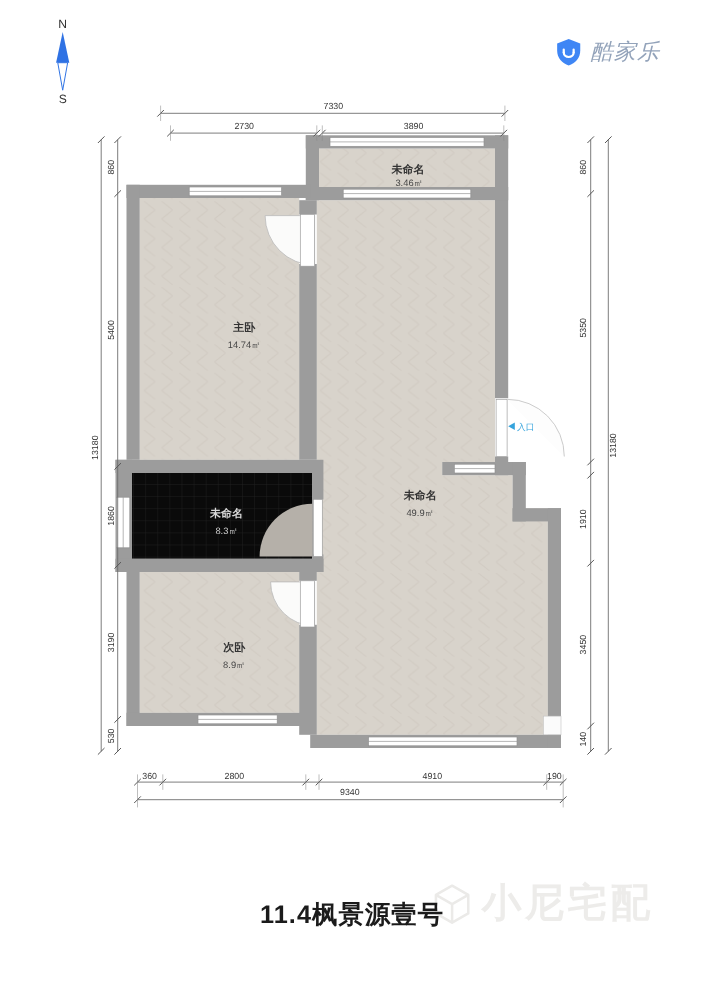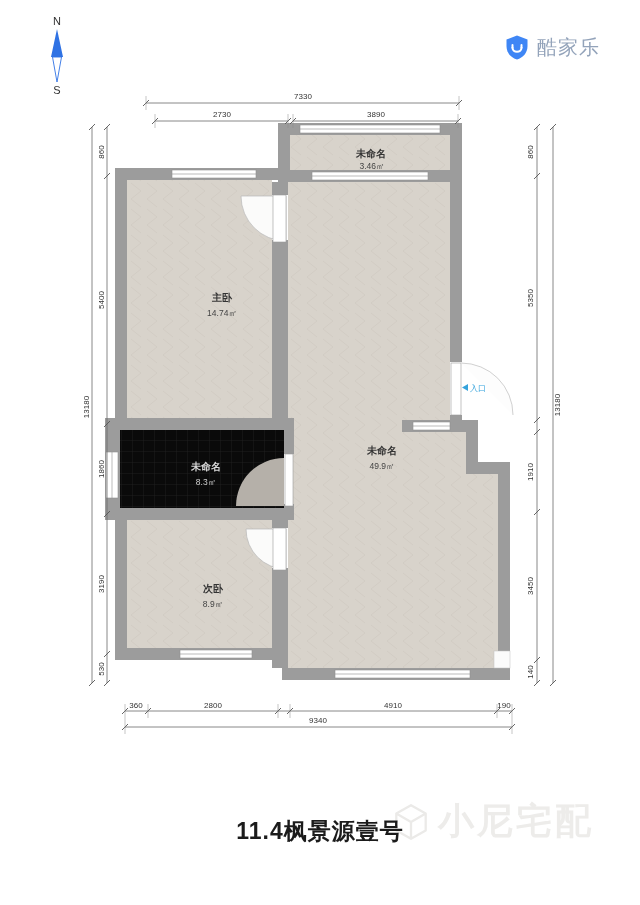--- a/index.html
+++ b/index.html
@@ -1,20 +1,20 @@
 <!DOCTYPE html>
 <html><head>
 <meta charset="utf-8">
 <style>
   html,body{margin:0;padding:0;background:#fff;}
   body{width:640px;height:905px;position:relative;overflow:hidden;
        font-family:"Liberation Sans", sans-serif;}
   .stage{position:absolute;inset:0;background:#ffffff;}
   svg text{font-family:"Liberation Sans", sans-serif;}
-  .logo{position:absolute;top:34px;left:504px;display:flex;align-items:center;gap:7px;}
+  .logo{position:absolute;top:34px;left:504px;display:flex;align-items:center;gap:7px;font-style:italic;}
   .logo .brand{font-size:20px;color:#93a3ba;font-weight:500;letter-spacing:1px;}
   .footer-title{position:absolute;top:772px;left:0;width:640px;text-align:center;
       font-size:23px;font-weight:bold;color:#1b1b1b;letter-spacing:1px;z-index:2;margin-top:44px;}
   .footer-area{position:absolute;top:816px;left:0;width:640px;text-align:center;
       font-size:15.5px;color:#2a2a2a;z-index:2;}
   .footer-area .val{margin-left:4px;}
   .watermark{position:absolute;top:797px;left:390px;display:flex;align-items:center;gap:6px;z-index:1;}
   .watermark .wm-text{font-size:36px;font-weight:bold;color:#edecea;letter-spacing:3px;white-space:nowrap;}
 </style>
 </head>

